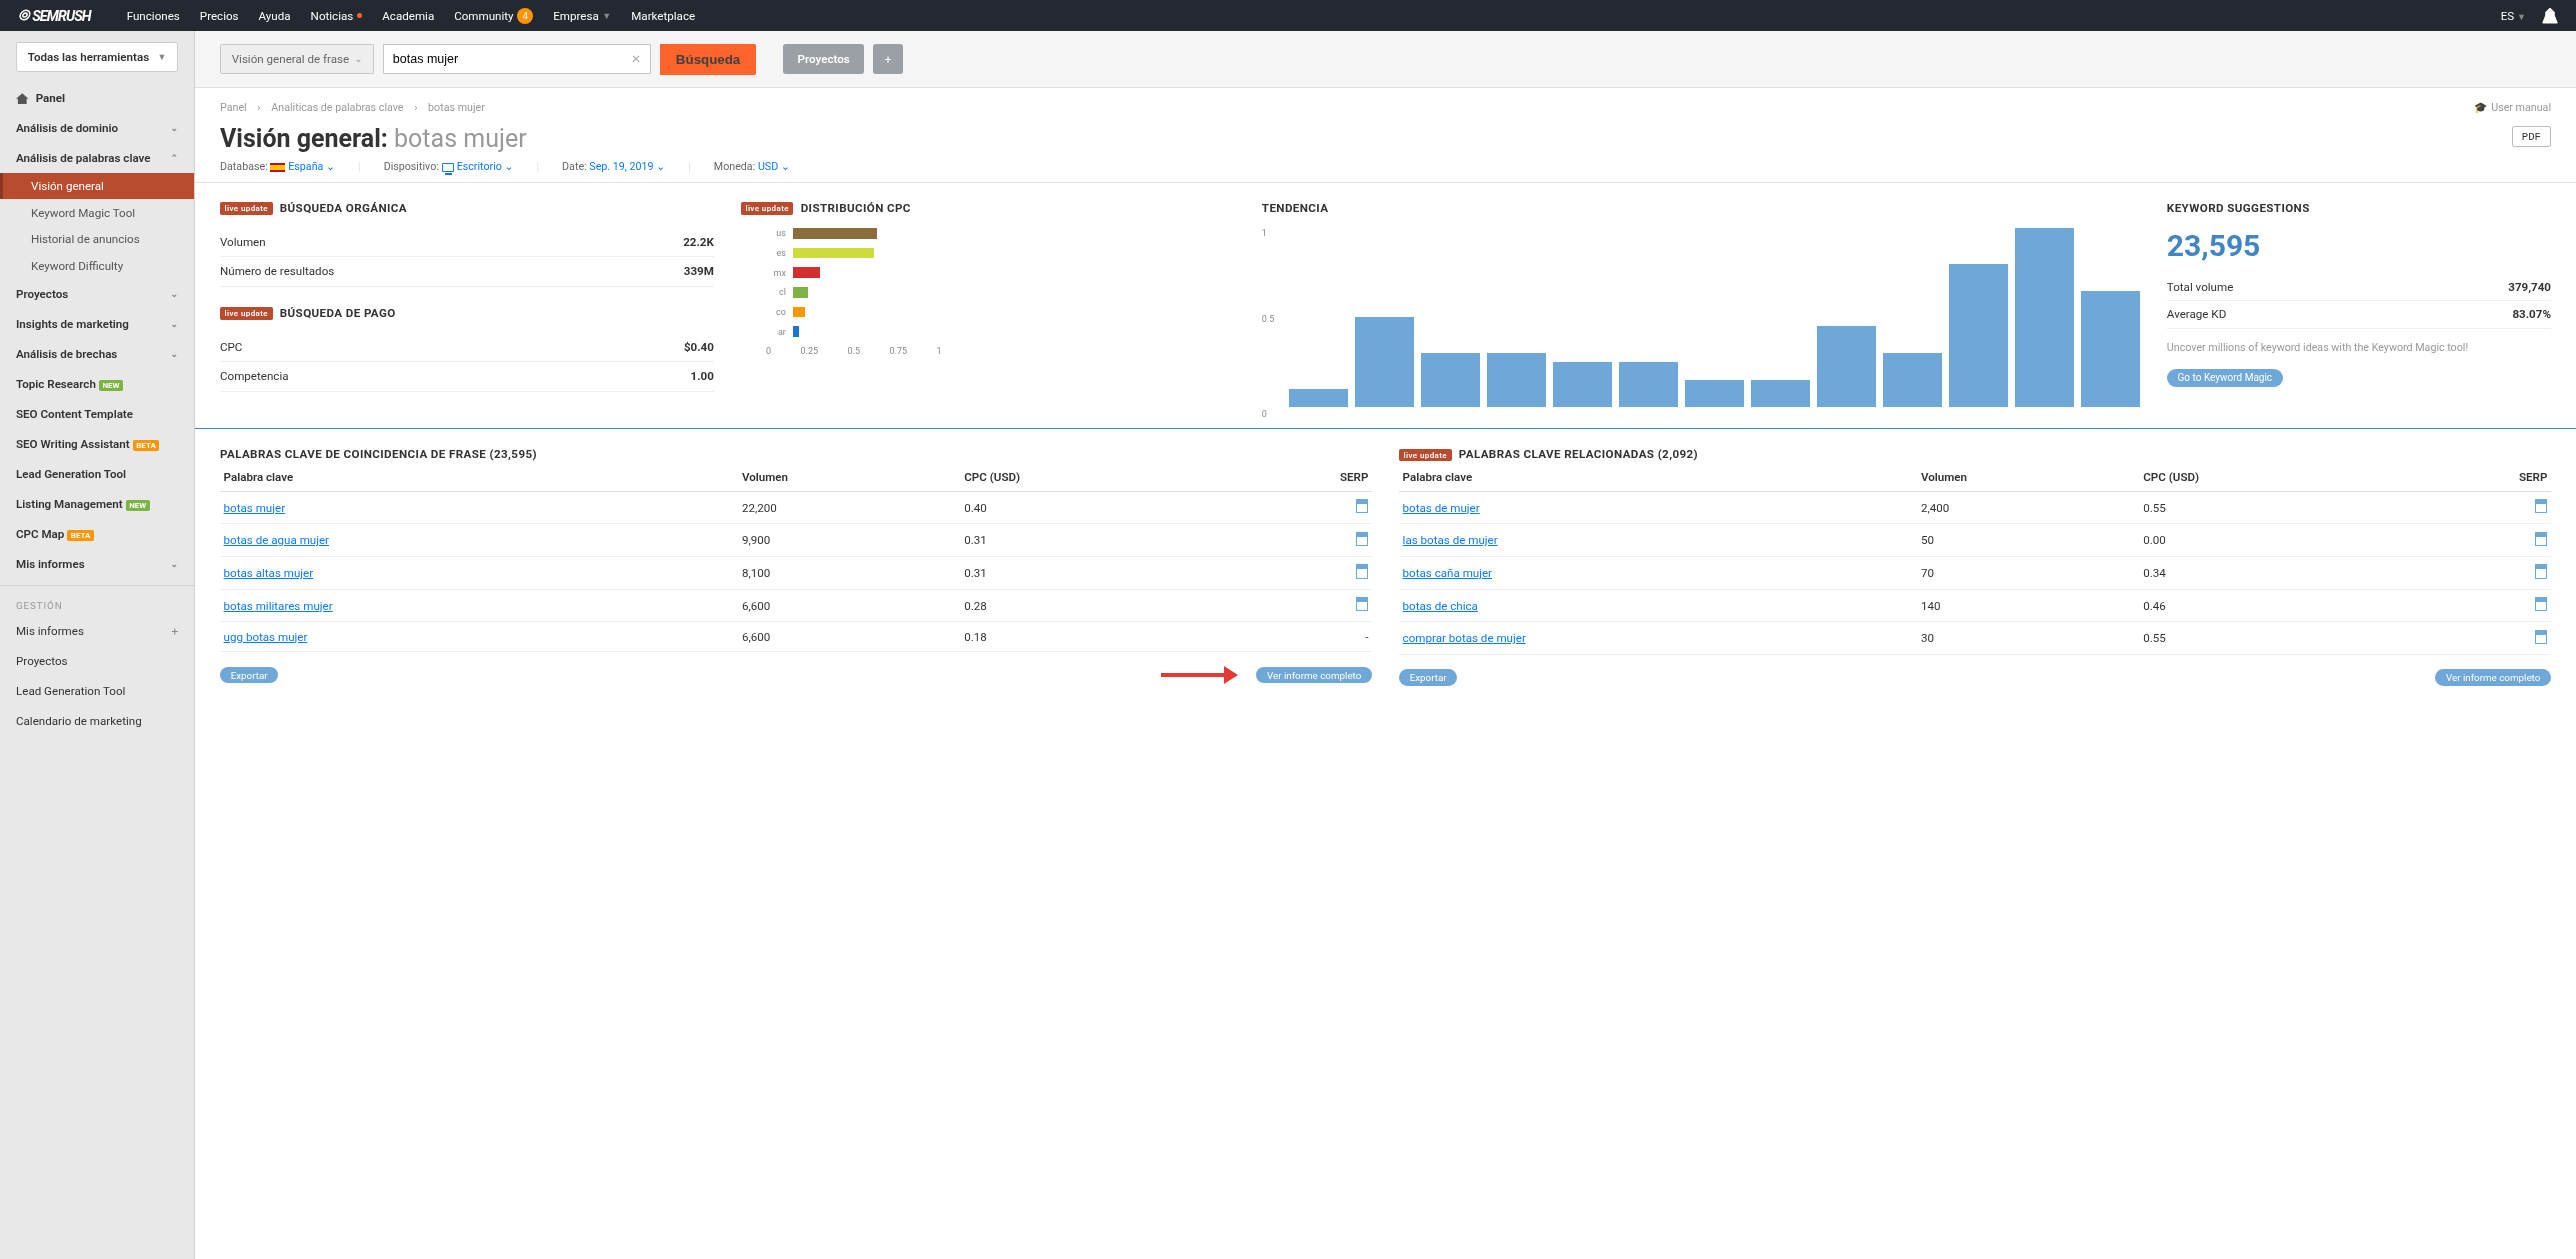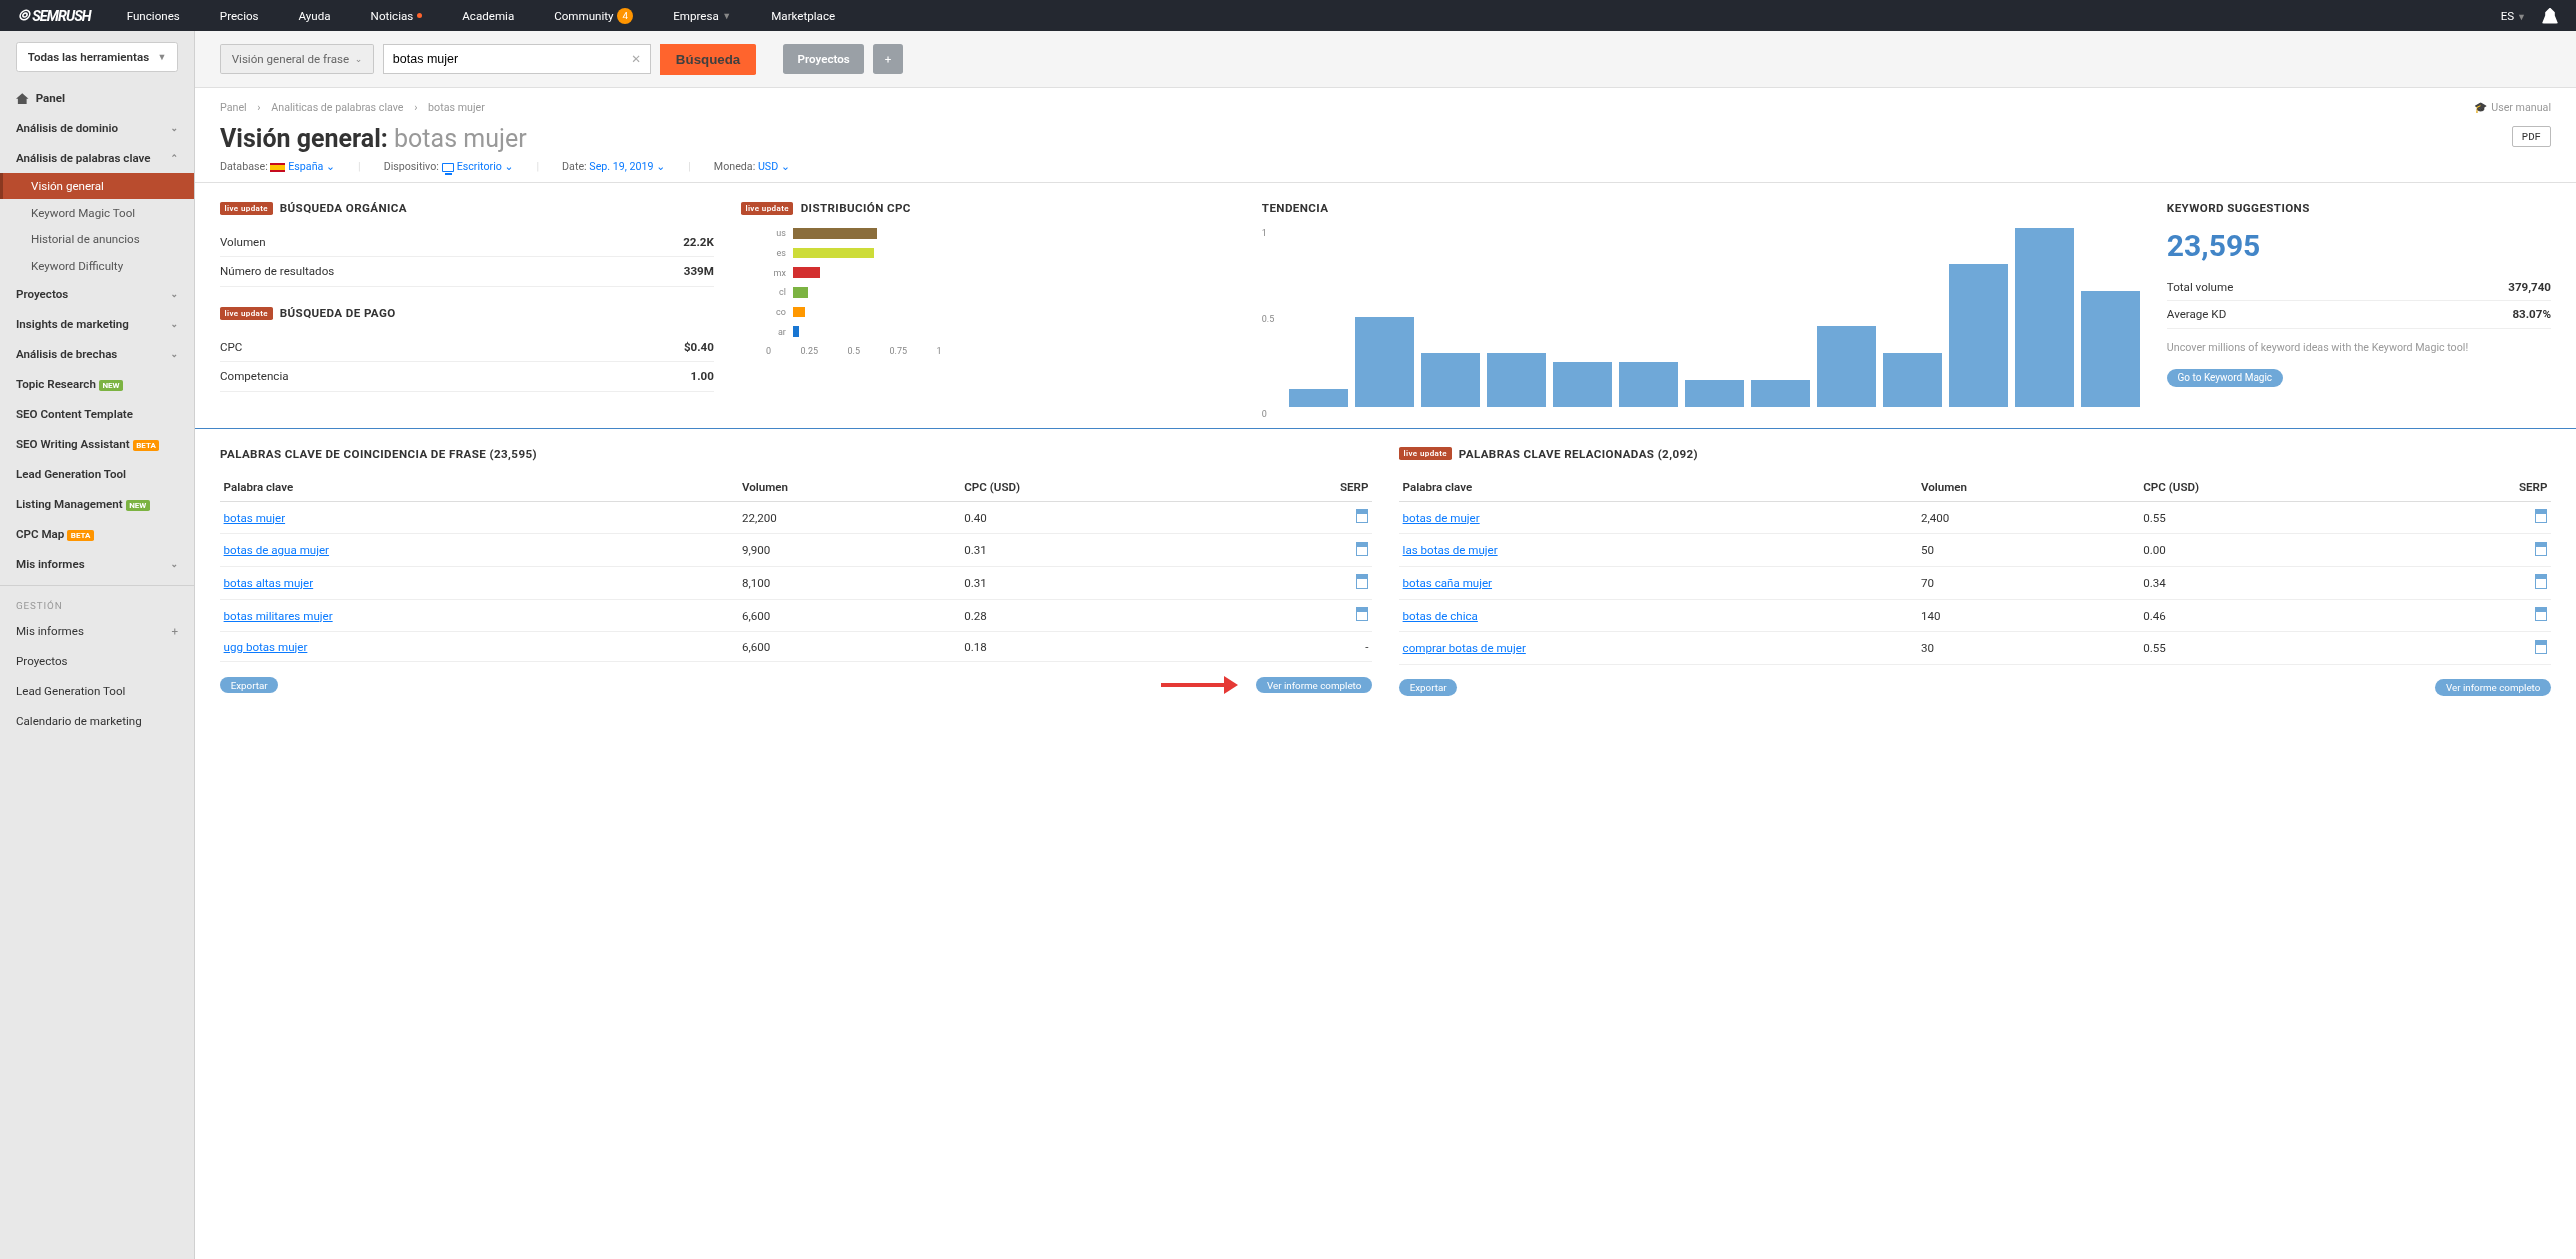--- a/index.html
+++ b/index.html
@@ -1,19 +1,19 @@
 <!DOCTYPE html>
 <html style="font-size:14.3px"><head>
 <meta charset="utf-8">
 <style>
 * { margin:0; padding:0; box-sizing:border-box; }
 body { font-family:-apple-system,BlinkMacSystemFont,"Segoe UI",Roboto,Arial,sans-serif; font-size:11.6px; color:#333; background:#f5f5f5; }
 .topbar { background:#242830; height:31px; display:flex; align-items:center; padding:0 18px; color:#fff; }
 .logo { font-weight:bold; font-size:14.3px; letter-spacing:-0.9px; margin-right:36px; display:flex; align-items:center; gap:3.6px; font-style:italic; }
-.topnav { display:flex; gap:40px; align-items:center; }
+.topnav { display:flex; gap:20px; align-items:center; }
 .topnav a { color:#fff; font-size:11.6px; text-decoration:none; display:flex; align-items:center; gap:3.6px; }
 .dot-orange { width:5.4px; height:5.4px; background:#ff642d; border-radius:50%; display:inline-block; }
 .badge-round { background:#ff9500; color:#fff; border-radius:50%; width:16px; height:16px; font-size:9.8px; display:inline-flex; align-items:center; justify-content:center; }
 .topright { margin-left:auto; display:flex; align-items:center; gap:16px; }
 .usericon { width:16px; height:16px; background:#fff; border-radius:1.8px; clip-path:polygon(50% 0,80% 30%,80% 50%,100% 100%,0 100%,20% 50%,20% 30%); }
 
 .layout { display:flex; height:calc(100vh - 31px); }
 .sidebar { width:195px; background:#e8e8e8; overflow-y:auto; border-right:0.9px solid #d0d0d0; }
 .tools-dd { margin:10.7px 16px; background:#fff; border:0.9px solid #ccc; border-radius:2.7px; padding:7.2px 10.7px; display:flex; justify-content:space-between; align-items:center; font-weight:600; }
 .side-item { padding:8px 16px; display:flex; justify-content:space-between; align-items:center; font-weight:600; color:#333; cursor:pointer; }
@@ -66,21 +66,21 @@
 
 .kw-sugg .bignum { font-size:30px; font-weight:700; color:#4285c7; margin:5.4px 0 10.7px; }
 .kw-sugg .srow { display:flex; justify-content:space-between; padding:6.3px 0; border-bottom:0.9px solid #eee; font-size:11.6px; }
 .kw-sugg .hint { color:#999; font-size:10.7px; margin:12.5px 0; line-height:1.4; }
 .pill-btn { background:#6fa8d8; color:#fff; padding:3.6px 10.7px; border-radius:10.7px; font-size:10px; display:inline-block; cursor:pointer; }
 
 .blue-sep { border-top:1.8px solid #4285c7; margin:21.5px -25px 18px; }
 
 .tables-row { display:flex; gap:27px; }
 .tblbox { flex:1; }
-.tbl-title { font-size:11.6px; font-weight:700; letter-spacing:0.4px; margin-bottom:11px; display:flex; align-items:flex-start; gap:7.2px; }
+.tbl-title { font-size:11.6px; font-weight:700; letter-spacing:0.4px; margin-bottom:1px; display:flex; align-items:flex-end; gap:7.2px; }
 table.kw { width:100%; border-collapse:collapse; font-size:11.6px; }
 table.kw th { text-align:left; padding:7.2px 3.6px; border-bottom:0.9px solid #ddd; color:#333; font-weight:600; }
 table.kw td { padding:7.2px 3.6px; border-bottom:0.9px solid #eee; }
 table.kw td a { color:#0a7aff; text-decoration:underline; }
 .serp-icon { width:12.5px; height:14.3px; border:0.9px solid #6fa8d8; background:linear-gradient(#6fa8d8 30%,#fff 30%); display:inline-block; }
 .tbl-footer { display:flex; margin-top:14.3px; align-items:center; }
 .export-btn { background:#6fa8d8; color:#fff; padding:2.7px 10.7px; border-radius:10.7px; font-size:9.8px; cursor:pointer; }
 .full-btn { background:#6fa8d8; color:#fff; padding:2.7px 10.7px; border-radius:10.7px; font-size:9.8px; margin-left:auto; cursor:pointer; }
 .arrow-red { color:#e53935; font-size:27px; margin-left:auto; margin-right:18px; display:flex; align-items:center; }
 .arrow-red .shaft { width:63px; height:4.5px; background:#e53935; }

